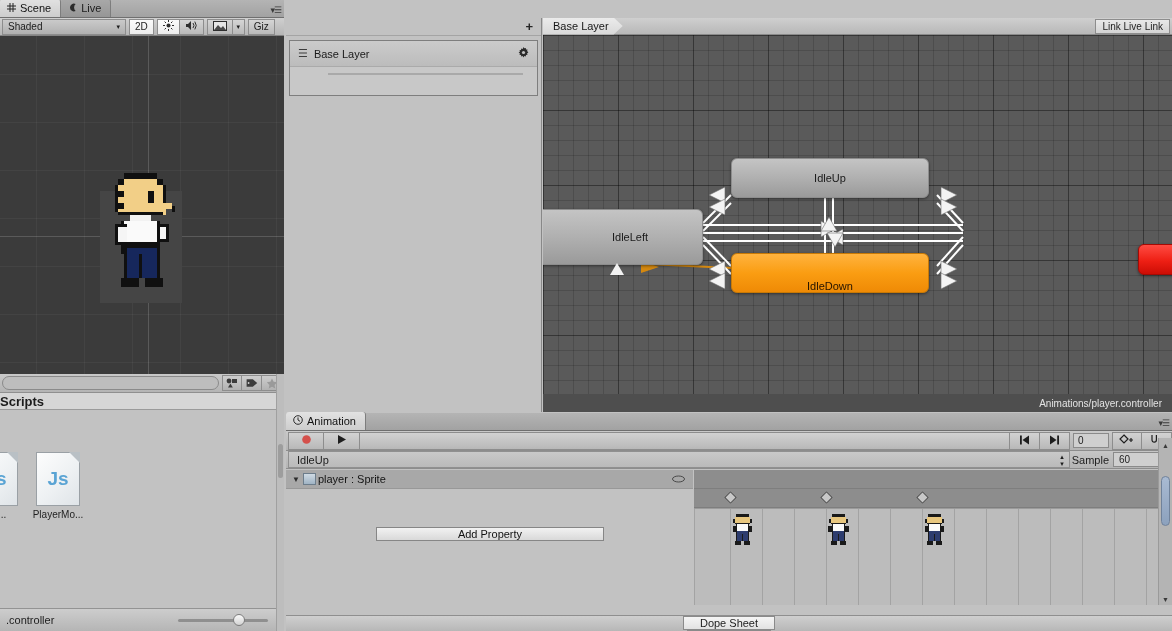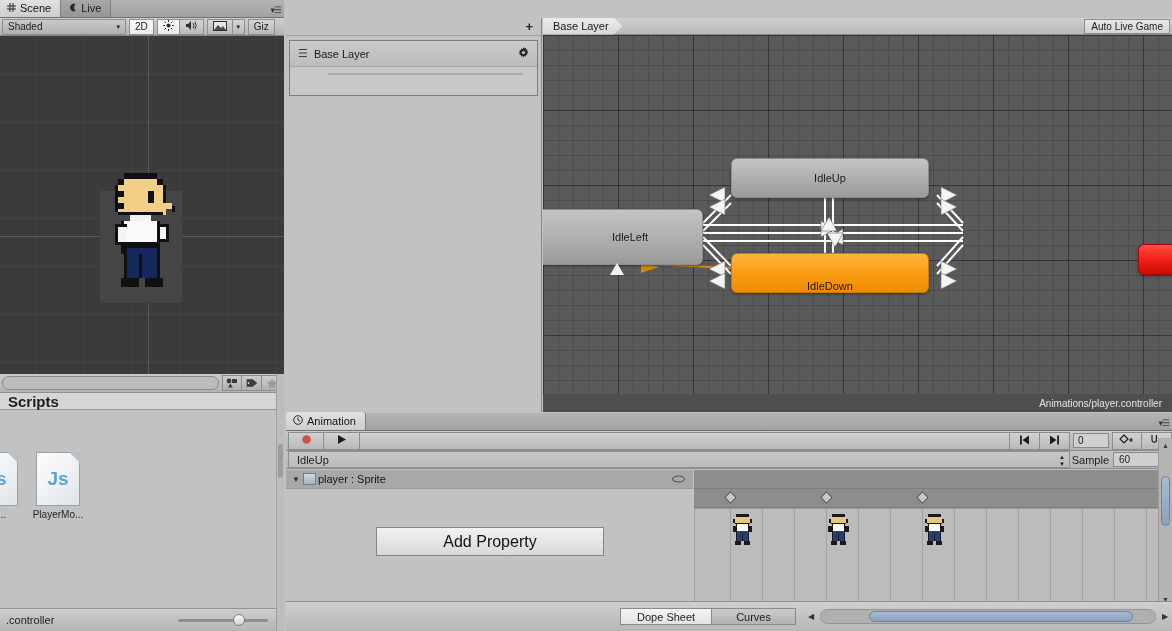--- a/index.html
+++ b/index.html
@@ -98,22 +98,22 @@
   .sbtn {
     width: 20px; height: 16px;
     background: linear-gradient(#cdcdcd, #b2b2b2);
     border: 1px solid #8d8d8d; border-left: none;
     display: flex; align-items: center; justify-content: center;
     font-size: 10px; color: #4a4a4a;
   }
   .breadcrumb-bar {
     height: 17px; background: #d6d6d6;
     border-bottom: 1px solid #9a9a9a;
-    display: flex; align-items: center; padding-left: 8px;
-    font-weight: bold; font-size: 15px; color: #1c1c1c;
+    display: flex; align-items: center; padding-left: 0;
+    font-weight: bold; font-size: 13px; color: #1c1c1c;
   }
   #asset-area {
     position: absolute; left: 0; top: 64px; right: 8px; bottom: 23px;
     background: #c2c2c2;
   }
   .asset {
     position: absolute; width: 72px; text-align: center;
   }
   .asset-icon {
     width: 44px; height: 54px; margin: 0 auto 3px;
@@ -320,25 +320,25 @@
     font-size: 11px; color: #141414;
   }
   .prop-arrow { font-size: 8px; margin-right: 3px; color: #2c2c2c; }
   .prop-icon {
     width: 13px; height: 12px; margin-right: 2px;
     background: linear-gradient(#d0dbe4,#9fb3c4);
     border: 1px solid #6d7d8b;
   }
   .add-property {
     position: absolute; left: 90px; top: 57px;
-    width: 228px; height: 29px;
+    width: 228px; height: 14px;
     background: linear-gradient(#f2f2f2,#d9d9d9);
     border: 1px solid #868686;
     display: flex; align-items: center; justify-content: center;
-    font-size: 16px; color: #121212;
+    font-size: 11px; color: #121212;
   }
   #anim-timeline {
     position: absolute; left: 408px; top: 57px; right: 0; bottom: 26px;
     background: #9b9b9b;
   }
   .tick-major { position: absolute; top: 1px; width: 1px; height: 16px; background: #3c3c3c; }
   .tick-minor { position: absolute; top: 9px; width: 1px; height: 8px; background: #6b6b6b; }
   .tick-label { position: absolute; top: 2px; font-size: 10px; color: #1d1d1d; }
   .track-dark {
     position: absolute; left: 0; right: 0; top: 0; height: 19px;
@@ -358,24 +358,24 @@
     background: #bcbcbc;
   }
   .sprite-band .vline {
     position: absolute; top: 0; bottom: 0; width: 1px; background: rgba(0,0,0,.13);
   }
   .key-thumb {
     position: absolute; top: 4px; width: 30px; height: 34px;
     image-rendering: pixelated;
   }
   .anim-bottom {
-    position: absolute; left: 0; right: 0; bottom: 0; height: 30px;
+    position: absolute; left: 0; right: 0; bottom: 0; height: 16px;
     background: linear-gradient(#cfcfcf,#b7b7b7);
     border-top: 1px solid #8f8f8f;
-    display: flex; align-items: center;
+    display: flex; align-items: center; flex-direction: column;
   }
   .mode-btn {
     height: 17px; padding: 0 16px; display: flex; align-items: center;
     background: linear-gradient(#cbcbcb,#b3b3b3);
     border: 1px solid #8a8a8a; font-size: 11px;
   }
   .mode-btn.active { background: linear-gradient(#f5f5f5,#e2e2e2); }
   .hscroll {
     flex: 1; height: 15px; margin: 0 2px;
     background: #b0b0b0; border: 1px solid #949494; border-radius: 8px;
@@ -596,21 +596,21 @@
         <div class="layer-weight"></div>
       </div>
     </div>
 
     <div id="graph-pane">
       <div class="graph-breadcrumb">
         <div class="crumb">
           <span>Base Layer</span>
         </div>
         <div class="live-link">
-          <span>Auto Live Game</span>
+          <span>Link Live Link</span>
         </div>
       </div>
 
       <div id="graph-canvas">
         <div class="graph-grid-minor"></div>
         <div class="graph-grid-major"></div>
 
         <svg style="position:absolute;inset:0;z-index:3;" width="629" height="395">
           <g stroke="#ffffff" stroke-width="2" fill="none">
 

